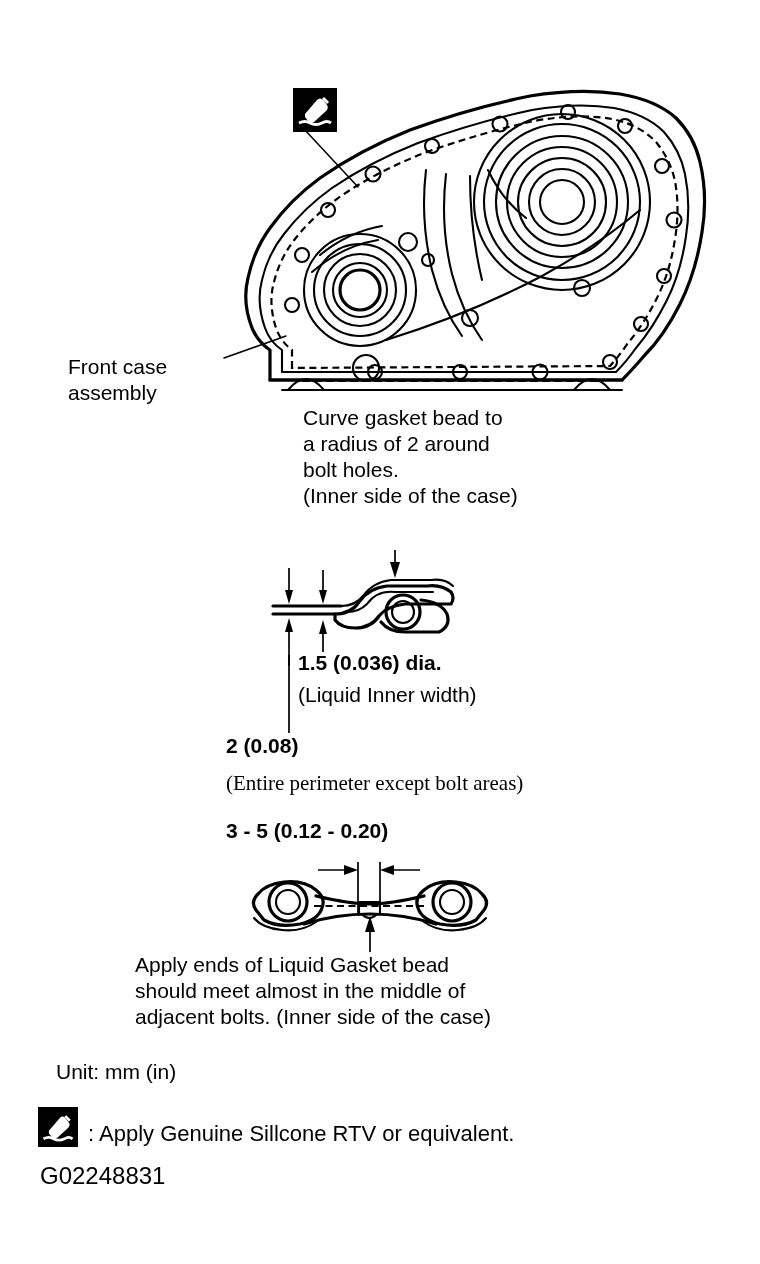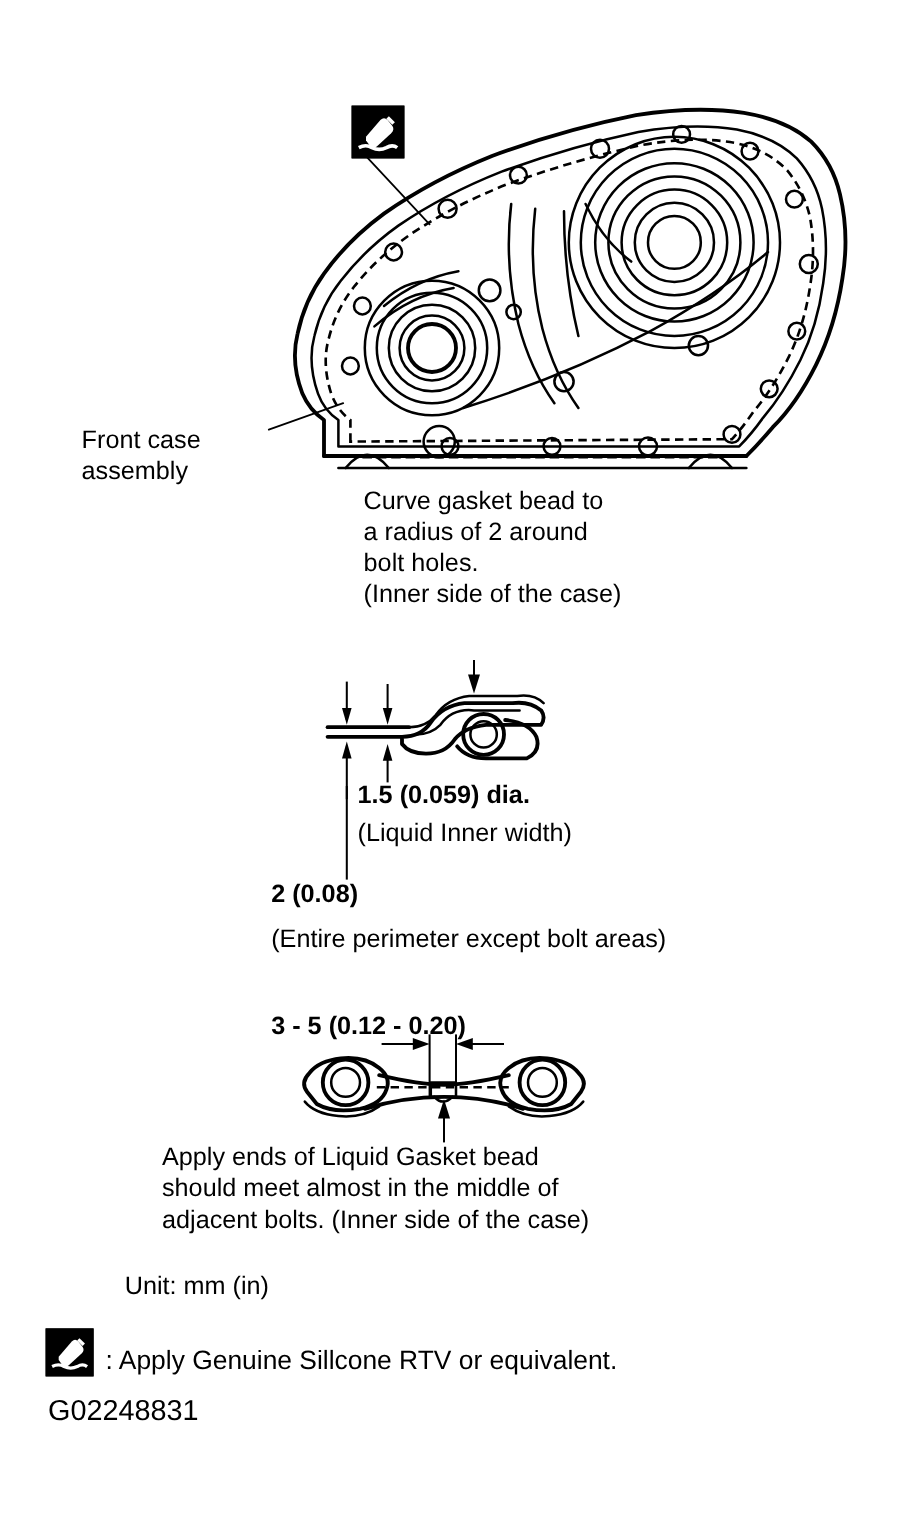--- a/index.html
+++ b/index.html
@@ -155,33 +155,33 @@
       <path class="dim" d="M68,22 L68,50"></path>
       <polygon class="fillb" points="68,56 64,42 72,42"></polygon>
       <path class="dim" d="M68,78 L68,104"></path>
       <polygon class="fillb" points="68,72 64,86 72,86"></polygon>
 
       <path class="dim" d="M140,2 L140,22"></path>
       <polygon class="fillb" points="140,30 135,14 145,14"></polygon>
     </svg>
   </div>
 
-  <div class="abs txt bold" style="left:298px;top:650px;">1.5 (0.059) dia.</div>
+  <div class="abs txt bold" style="left:298px;top:650px;">1.5 (0.036) dia.</div>
   <div class="abs txt" style="left:298px;top:682px;">(Liquid Inner width)</div>
 
   <div class="abs" style="left:283px;top:655px;">
     <svg width="14" height="80" viewBox="0 0 14 80">
         <path class="dim" d="M6,0 L6,78"></path>
       </svg>
   </div>
 
   <div class="abs txt bold" style="left:226px;top:733px;">2 (0.08)</div>
-  <div class="abs txt" style="left:226px;top:770px;">(Entire perimeter except bolt areas)</div>
-
-  <div class="abs txt bold" style="left:226px;top:818px;margin-top:25px;">3 - 5 (0.12 - 0.20)</div>
+  <div class="abs txt" style="left:226px;top:770px;font-family:Liberation Serif, serif;">(Entire perimeter except bolt areas)</div>
+
+  <div class="abs txt bold" style="left:226px;top:818px;">3 - 5 (0.12 - 0.20)</div>
 
   <div class="abs" style="left:240px;top:848px;">
     <svg width="260" height="110" viewBox="0 0 260 110">
 
       <path class="dim" d="M118,14 L118,66"></path>
       <path class="dim" d="M140,14 L140,66"></path>
       <path class="dim" d="M78,22 L114,22"></path>
       <polygon class="fillb" points="118,22 104,17 104,27"></polygon>
       <path class="dim" d="M180,22 L144,22"></path>
       <polygon class="fillb" points="140,22 154,17 154,27"></polygon>
@@ -208,21 +208,21 @@
 
       <path class="dim" d="M130,104 L130,74"></path>
       <polygon class="fillb" points="130,68 125,84 135,84"></polygon>
     </svg>
   </div>
 
   <div class="abs txt" style="left:135px;top:952px;width:540px;">Apply ends of Liquid Gasket bead
 should meet almost in the middle of
 adjacent bolts. (Inner side of the case)</div>
 
-  <div class="abs txt" style="left:56px;top:1059px;margin-left:48px;">Unit: mm (in)</div>
+  <div class="abs txt" style="left:56px;top:1059px;">Unit: mm (in)</div>
 
   <div class="abs" style="left:38px;top:1107px;display:flex;align-items:flex-end;gap:10px;">
     <div class="icon-box" style="width:40px;height:40px;flex:0 0 auto;">
       <svg width="40" height="40" viewBox="0 0 44 44">
         <rect x="0" y="0" width="44" height="44" fill="#000"></rect>
         <path d="M12,26 L24,12 Q27,9 30,12 L34,17 Q36,20 33,23 L21,34 Q18,36 15,33 L12,29 Z" fill="#fff"></path>
         <path d="M30,10 L35,15" stroke="#fff" stroke-width="3" fill="none"></path>
         <path d="M6,35 Q12,32 17,35 Q23,38 29,35 Q34,32 38,35" stroke="#fff" stroke-width="3" fill="none"></path>
       </svg>
     </div>

